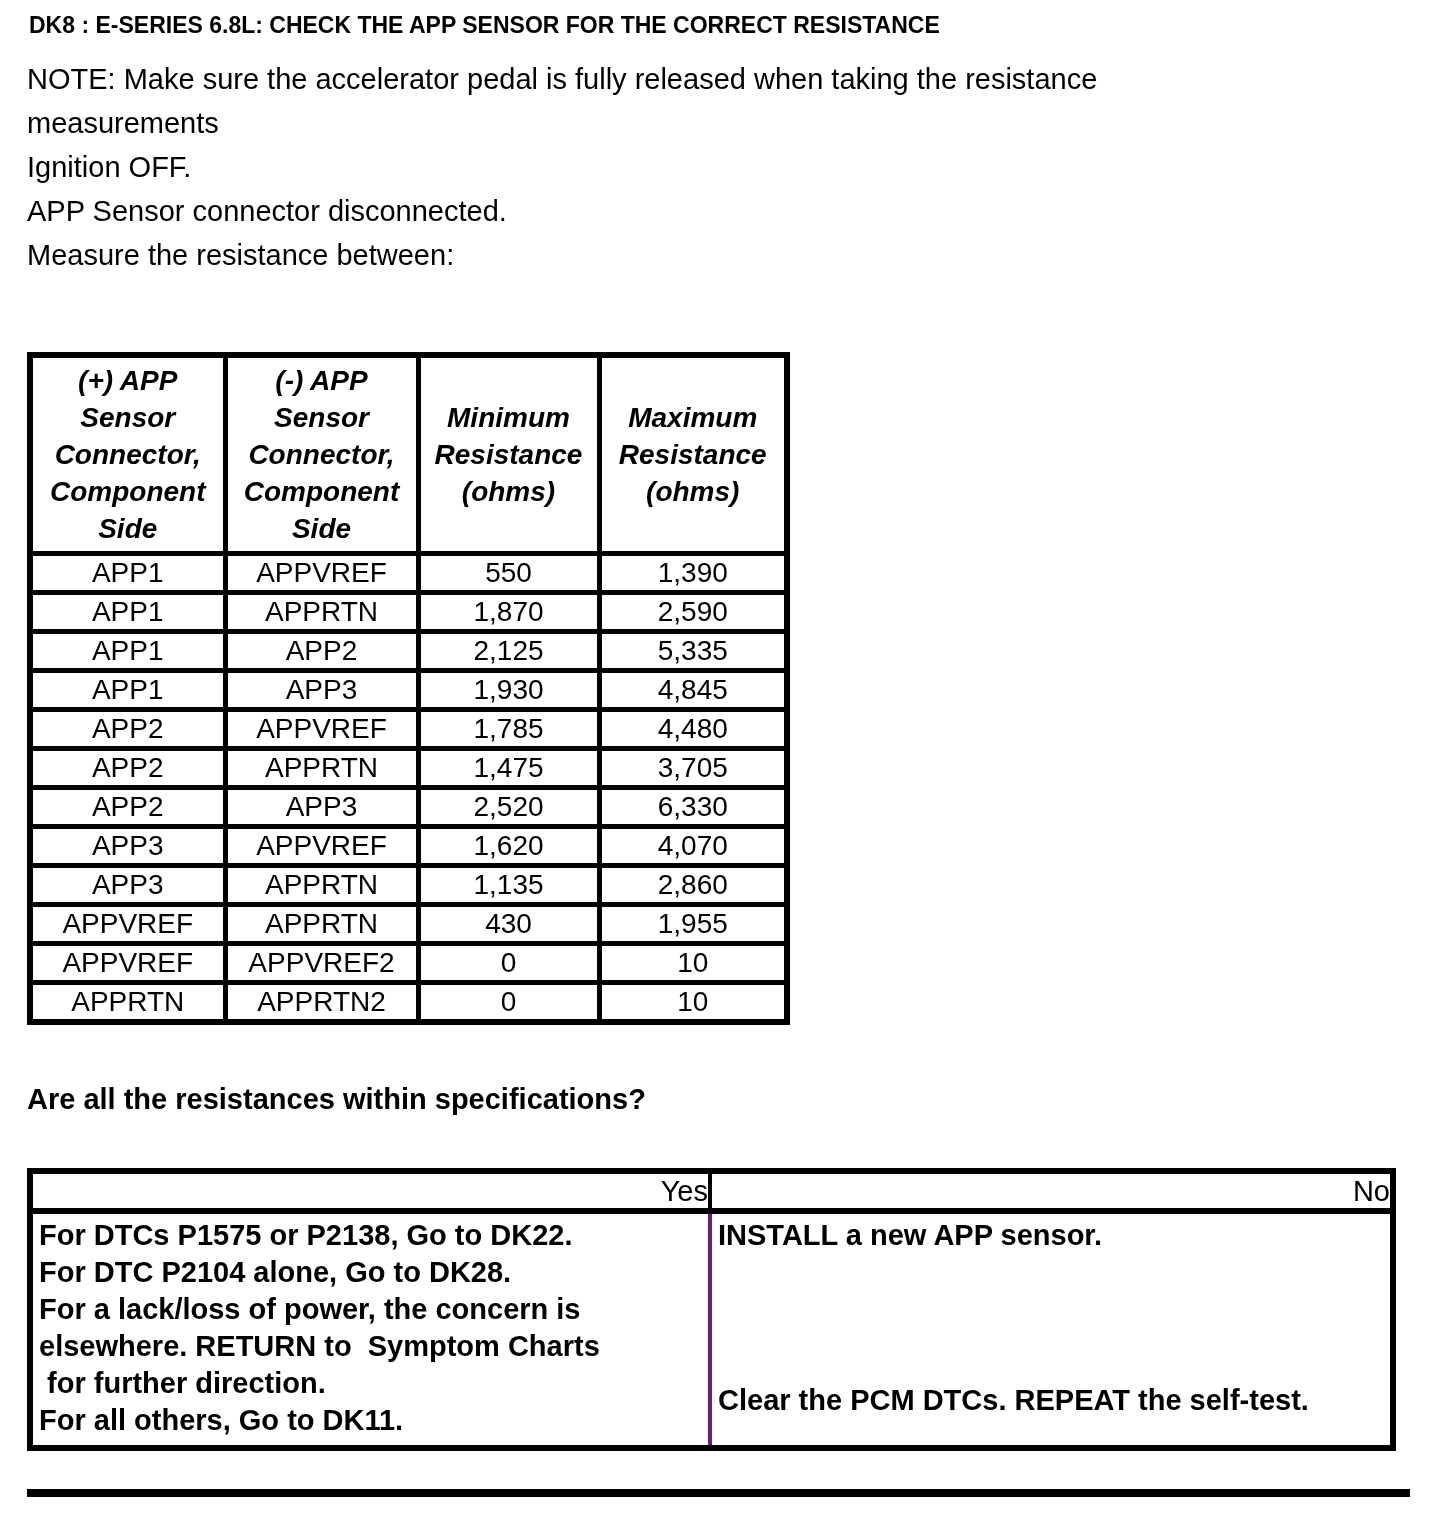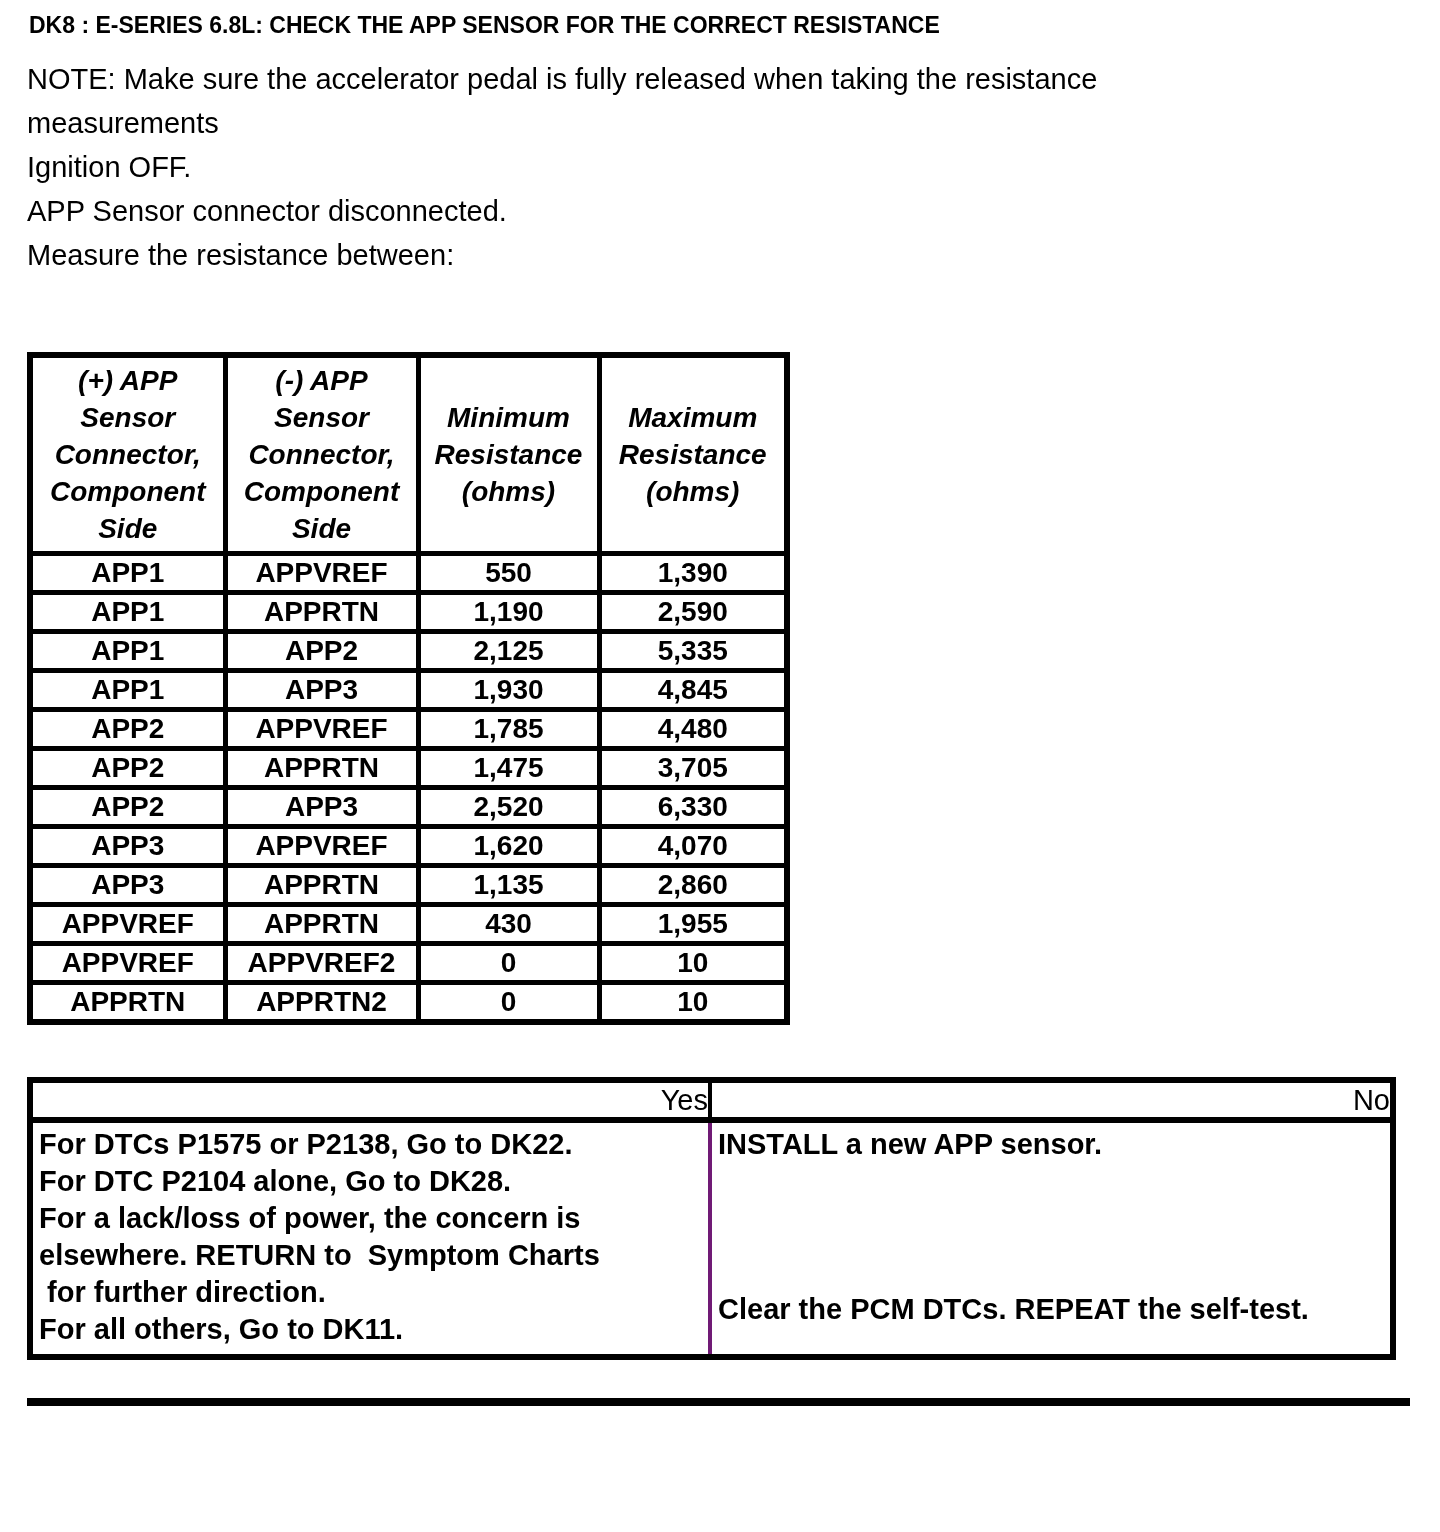--- a/index.html
+++ b/index.html
@@ -42,21 +42,21 @@
     line-height: 37px;
     text-align: center;
     vertical-align: middle;
     padding: 4px 0;
     white-space: pre-line;
     font-style: italic;
   }
   table.res-table td {
     border: 5px solid #000;
     font-size: 28px;
-    font-weight: bold;
+    font-weight: normal;
     text-align: center;
     vertical-align: middle;
     height: 36px;
     padding: 0 2px;
     line-height: 34px;
   }
 
   
   .question {
     font-size: 29px;
@@ -143,21 +143,21 @@
     <tbody id="res-body">
         <tr>
           <td>APP1</td>
           <td>APPVREF</td>
           <td>550</td>
           <td>1,390</td>
         </tr>
         <tr>
           <td>APP1</td>
           <td>APPRTN</td>
-          <td>1,190</td>
+          <td>1,870</td>
           <td>2,590</td>
         </tr>
         <tr>
           <td>APP1</td>
           <td>APP2</td>
           <td>2,125</td>
           <td>5,335</td>
         </tr>
         <tr>
           <td>APP1</td>
@@ -209,20 +209,21 @@
         </tr>
         <tr>
           <td>APPRTN</td>
           <td>APPRTN2</td>
           <td>0</td>
           <td>10</td>
         </tr>
       </tbody>
   </table>
 
+  <p class="question">Are all the resistances within specifications?</p>
 
   <table class="decision-table">
     <colgroup>
       <col style="width:680px">
       <col style="width:683px">
     </colgroup>
     <thead>
       <tr>
         <th>Yes</th>
         <th>No</th>

